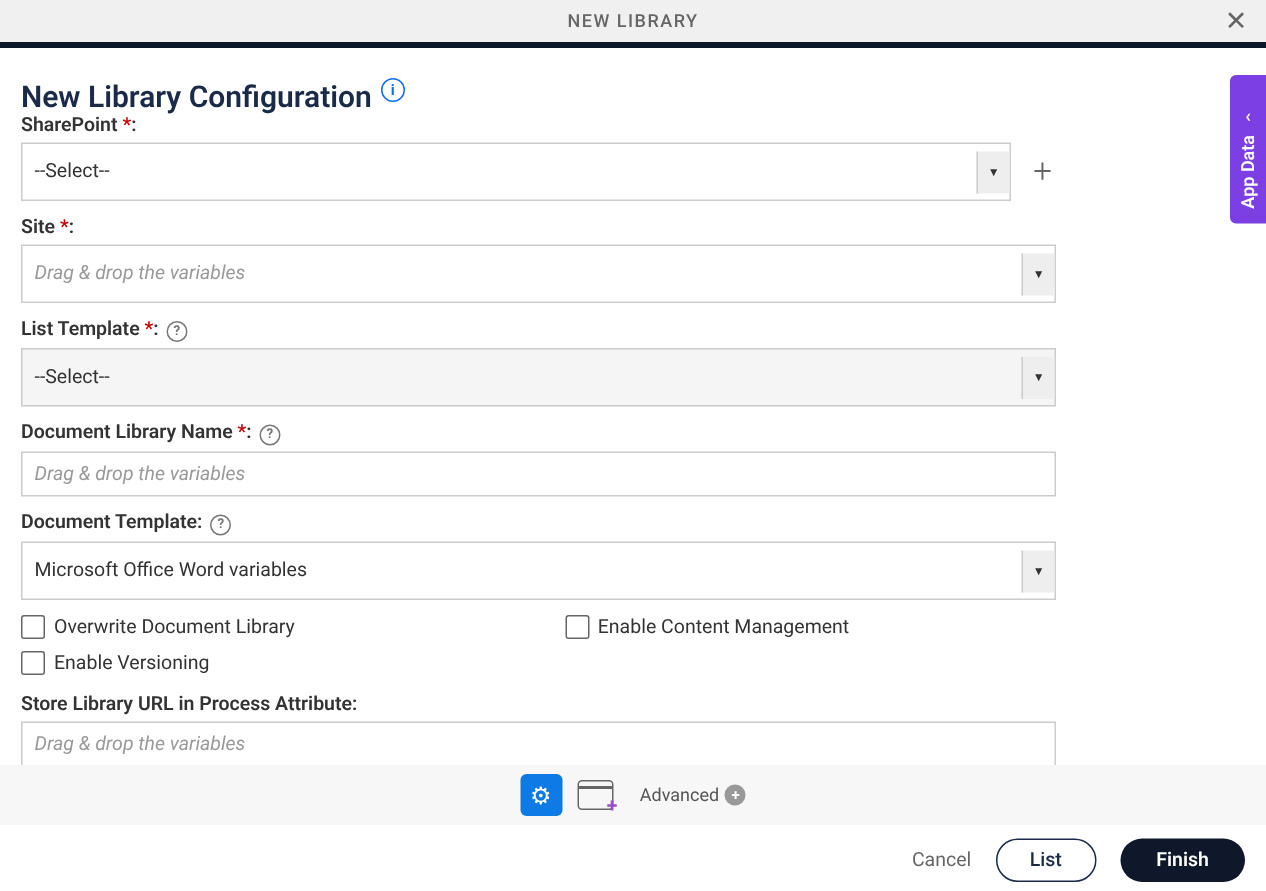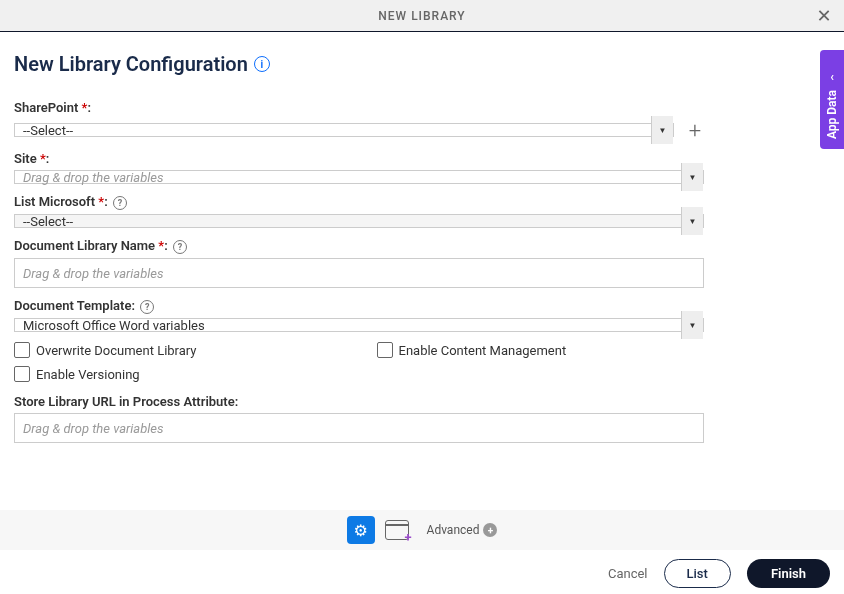--- a/index.html
+++ b/index.html
@@ -13,21 +13,21 @@
       position: relative;
       overflow: hidden;
     }
     .modal-header {
       background: #f0f0f0;
       height: 32px;
       display: flex;
       align-items: center;
       justify-content: center;
       position: relative;
-      border-bottom: 1px solid #0f172a;
+      border-bottom: 4px solid #0f172a;
     }
     .modal-title {
       font-size: 12px;
       letter-spacing: 1px;
       color: #666;
       font-weight: 500;
     }
     .close-btn {
       position: absolute;
       right: 10px;
@@ -44,23 +44,22 @@
     }
     .content {
       padding: 20px 14px 0 14px;
       width: 720px;
     }
     .page-title {
       font-size: 20px;
       font-weight: 600;
       color: #1a2b4a;
       display: flex;
-      align-items: center;
+      align-items: flex-start;
       gap: 6px;
-      margin-bottom: 24px;
     }
     .info-icon {
       width: 16px;
       height: 16px;
       border: 1.5px solid #0d6efd;
       border-radius: 50%;
       color: #0d6efd;
       font-size: 10px;
       font-weight: bold;
       display: inline-flex;
@@ -88,21 +87,21 @@
       font-weight: 600;
       color: #333;
       margin-bottom: 4px;
     }
     .form-label .req { color: #c00; }
     .input-row { display: flex; align-items: center; gap: 10px; }
     .select-wrap, .input-wrap {
       flex: 1;
       position: relative;
       border: 1px solid #ccc;
-      height: 14px;
+      height: 39px;
       display: flex;
       align-items: center;
       background: #fff;
     }
     .select-wrap.wide, .input-wrap.wide { width: 690px; }
     .select-text {
       padding: 0 8px;
       color: #444;
       font-size: 13px;
       flex: 1;
@@ -303,21 +302,21 @@
       <span>Site</span> <span class="req">*</span>:
     </label>
     <div class="select-wrap wide">
       <span class="select-text placeholder">Drag &amp; drop the variables</span>
       <span class="select-caret">▼</span>
     </div>
   </div>
 
   <div class="form-group">
     <label class="form-label">
-      <span>List Microsoft</span> <span class="req">*</span>: <span class="help-icon">?</span>
+      <span>List Template</span> <span class="req">*</span>: <span class="help-icon">?</span>
     </label>
     <div class="select-wrap wide" style="background:#f5f5f5">
       <span class="select-text sel">--Select--</span>
       <span class="select-caret">▼</span>
     </div>
   </div>
 
   <div class="form-group">
     <label class="form-label">
       <span>Document Library Name</span> <span class="req">*</span>: <span class="help-icon">?</span>

